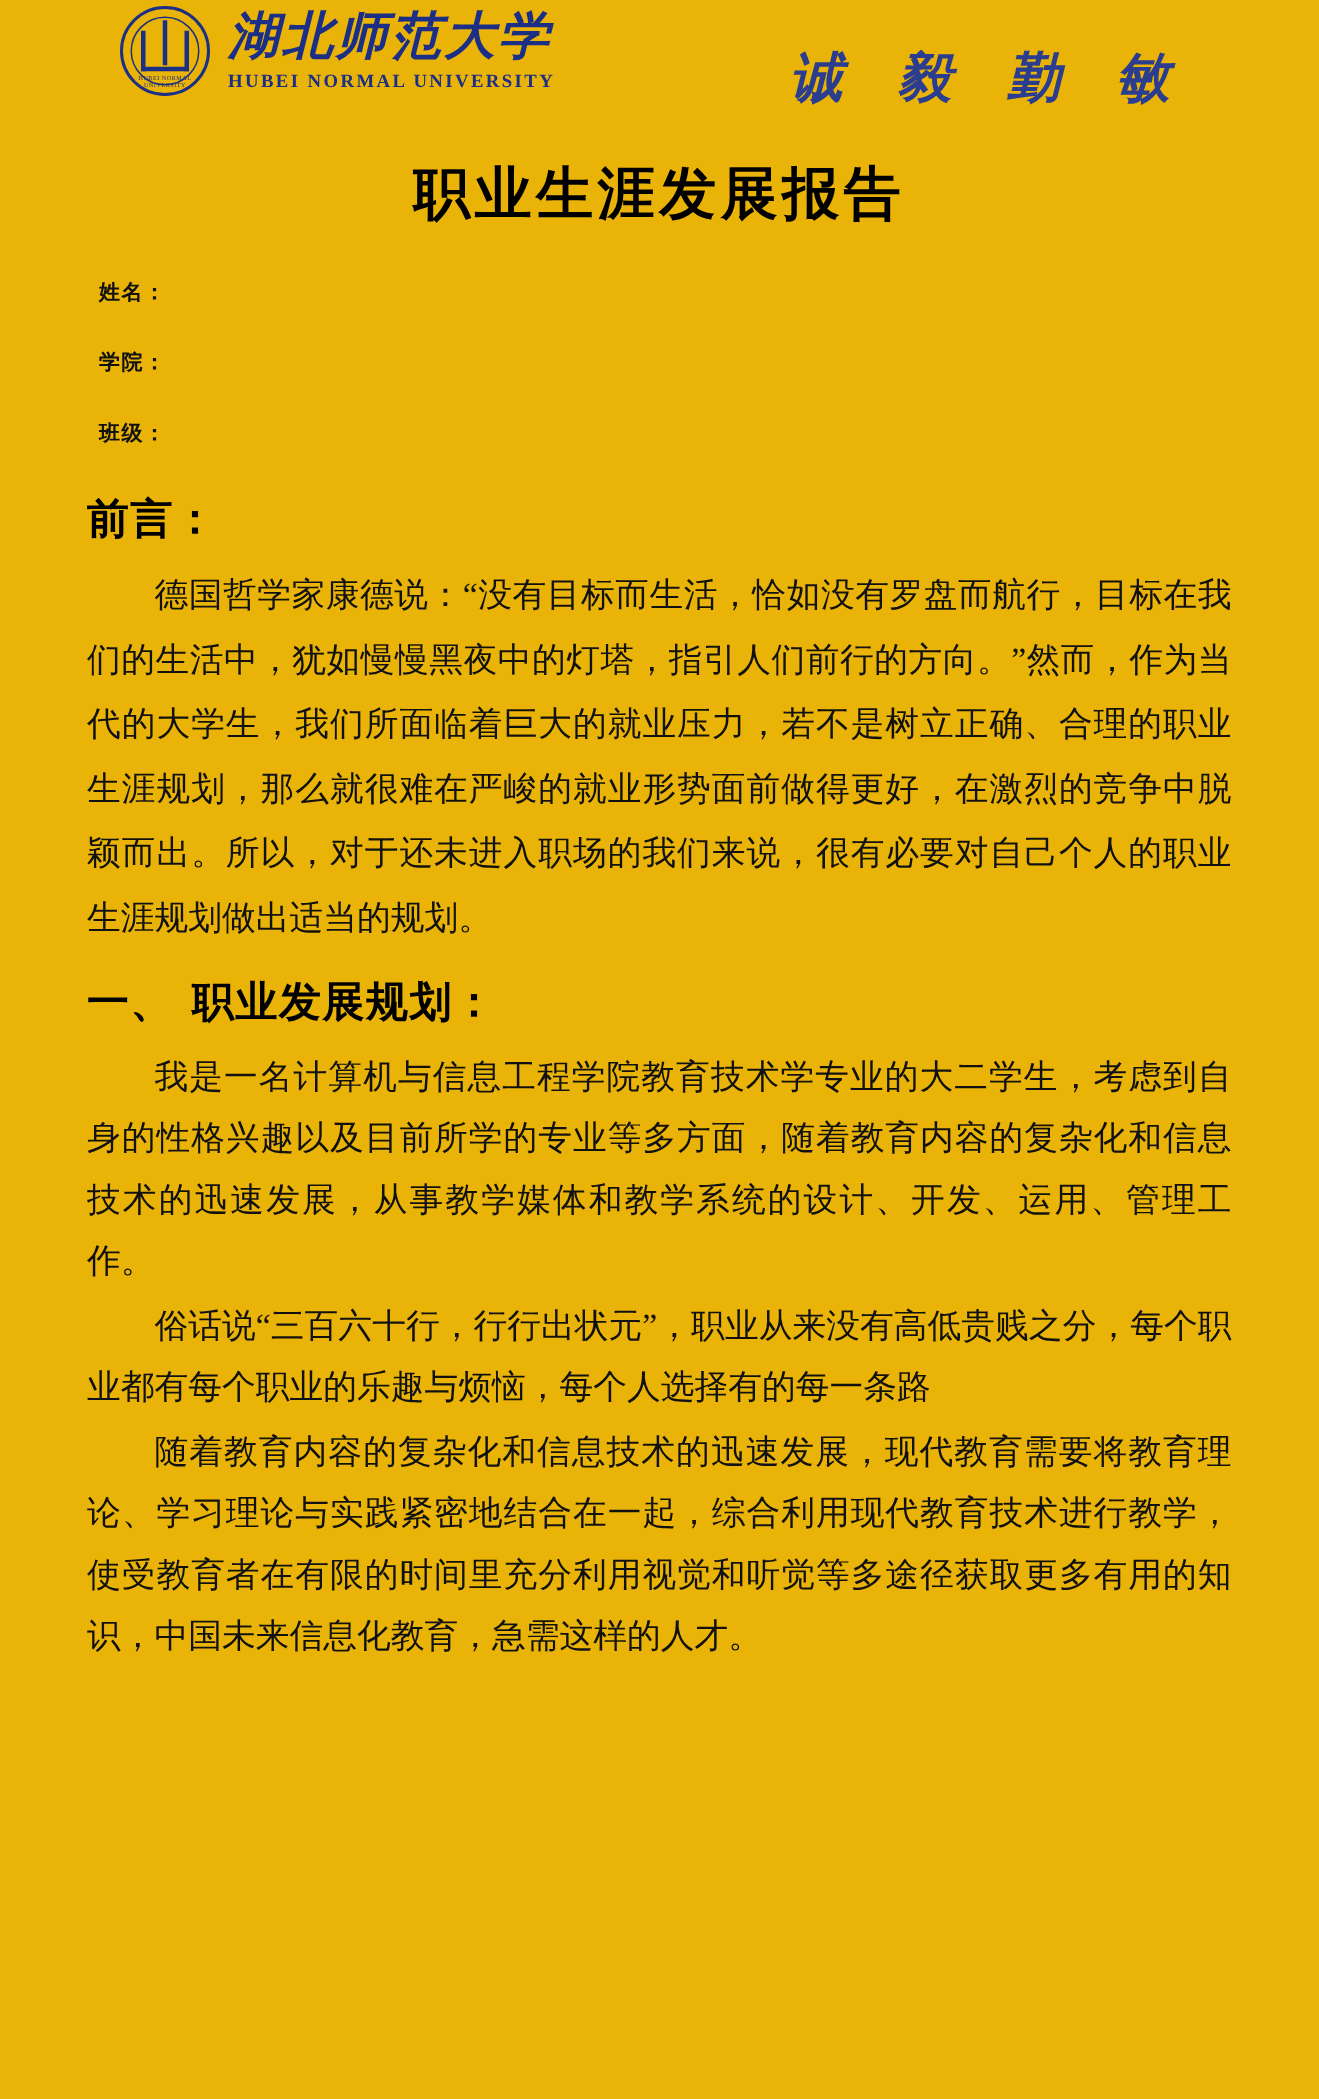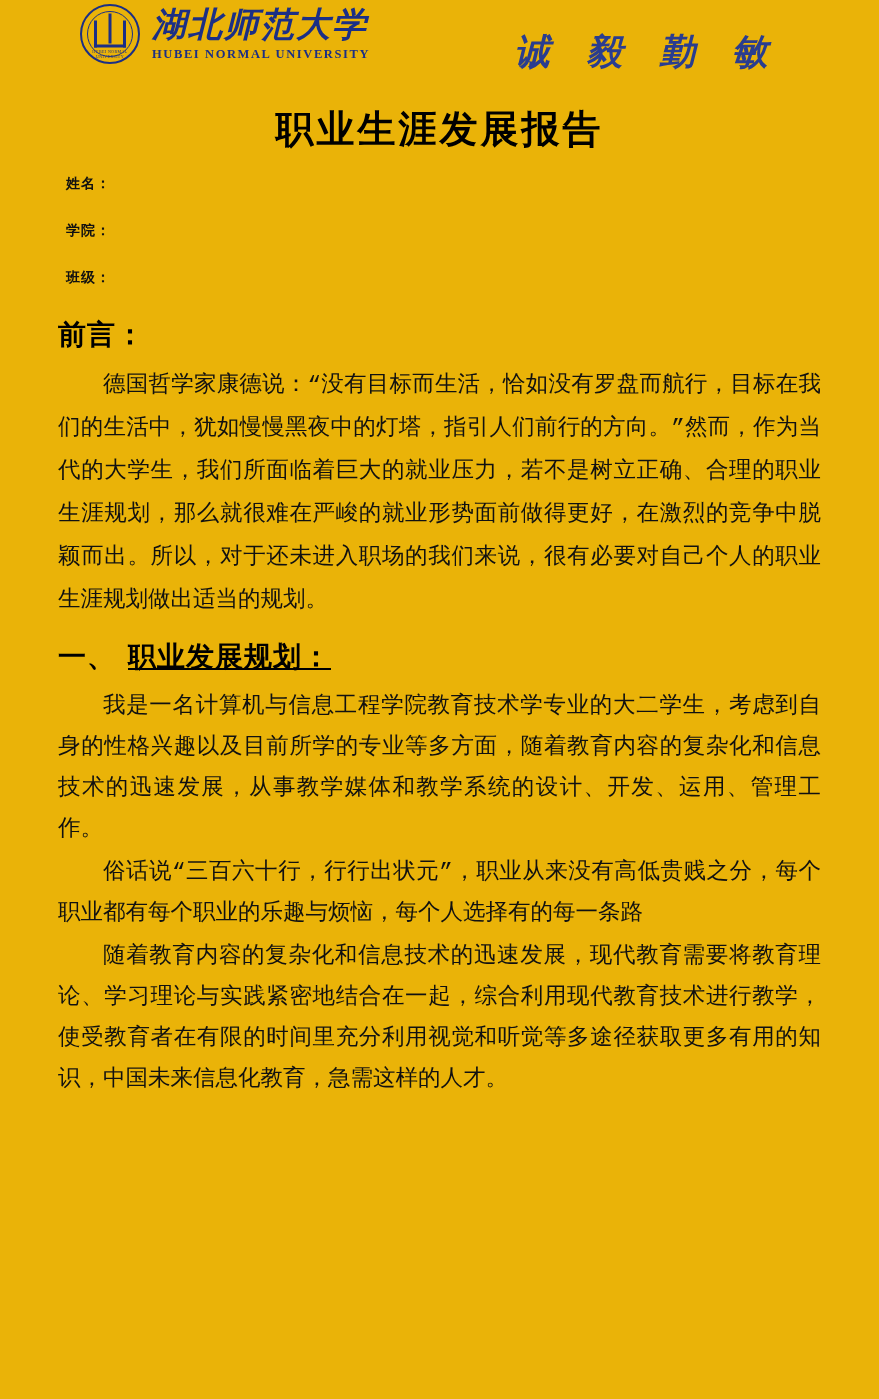--- a/index.html
+++ b/index.html
@@ -100,40 +100,40 @@
   .univ-en {
     margin-top: 7px;
     font-family: "Liberation Serif", serif;
     font-size: 12.5px;
     color: #1b2f86;
     letter-spacing: 1.6px;
     font-weight: bold;
   }
   .motto {
     position: absolute;
-    left: 456px;
+    left: 468px;
     top: 24px;
     font-family: "DejaVu Serif", "Liberation Serif", serif;
     font-size: 36px;
     font-style: italic;
     font-weight: bold;
     color: #2a3d8f;
     letter-spacing: 12px;
     white-space: nowrap;
   }
 
   
   .doc-title {
     text-align: center;
     font-family: "DejaVu Sans", "Liberation Sans", sans-serif;
     font-weight: bold;
     font-size: 38px;
     letter-spacing: 3px;
     color: #000;
-    margin: 14px 0 20px 0;
+    margin: 14px 0 31px 0;
   }
 
   
   .fields {
     margin: 0 0 6px 8px;
   }
   .field-row {
     font-family: "DejaVu Sans", "Liberation Sans", sans-serif;
     font-weight: bold;
     font-size: 14px;
@@ -146,30 +146,29 @@
   .section-heading {
     font-family: "DejaVu Sans", "Liberation Sans", sans-serif;
     font-weight: bold;
     font-size: 28px;
     color: #000;
     margin: 6px 0 10px 0;
     letter-spacing: 1px;
   }
   .section-heading.numbered {
     margin-top: 16px;
-    text-decoration: underline;
   }
   .section-heading .num {
     display: inline-block;
     min-width: 70px;
   }
 
   
   .para {
-    font-family: Liberation Mono, monospace;
+    font-family: Liberation Serif, serif;
     font-size: 22.5px;
     line-height: 43px;
     text-align: justify;
     text-justify: inter-ideograph;
     text-indent: 2em;
     margin: 0 0 2px 0;
     color: #111;
   }
   .para.tight {
     line-height: 41px;

